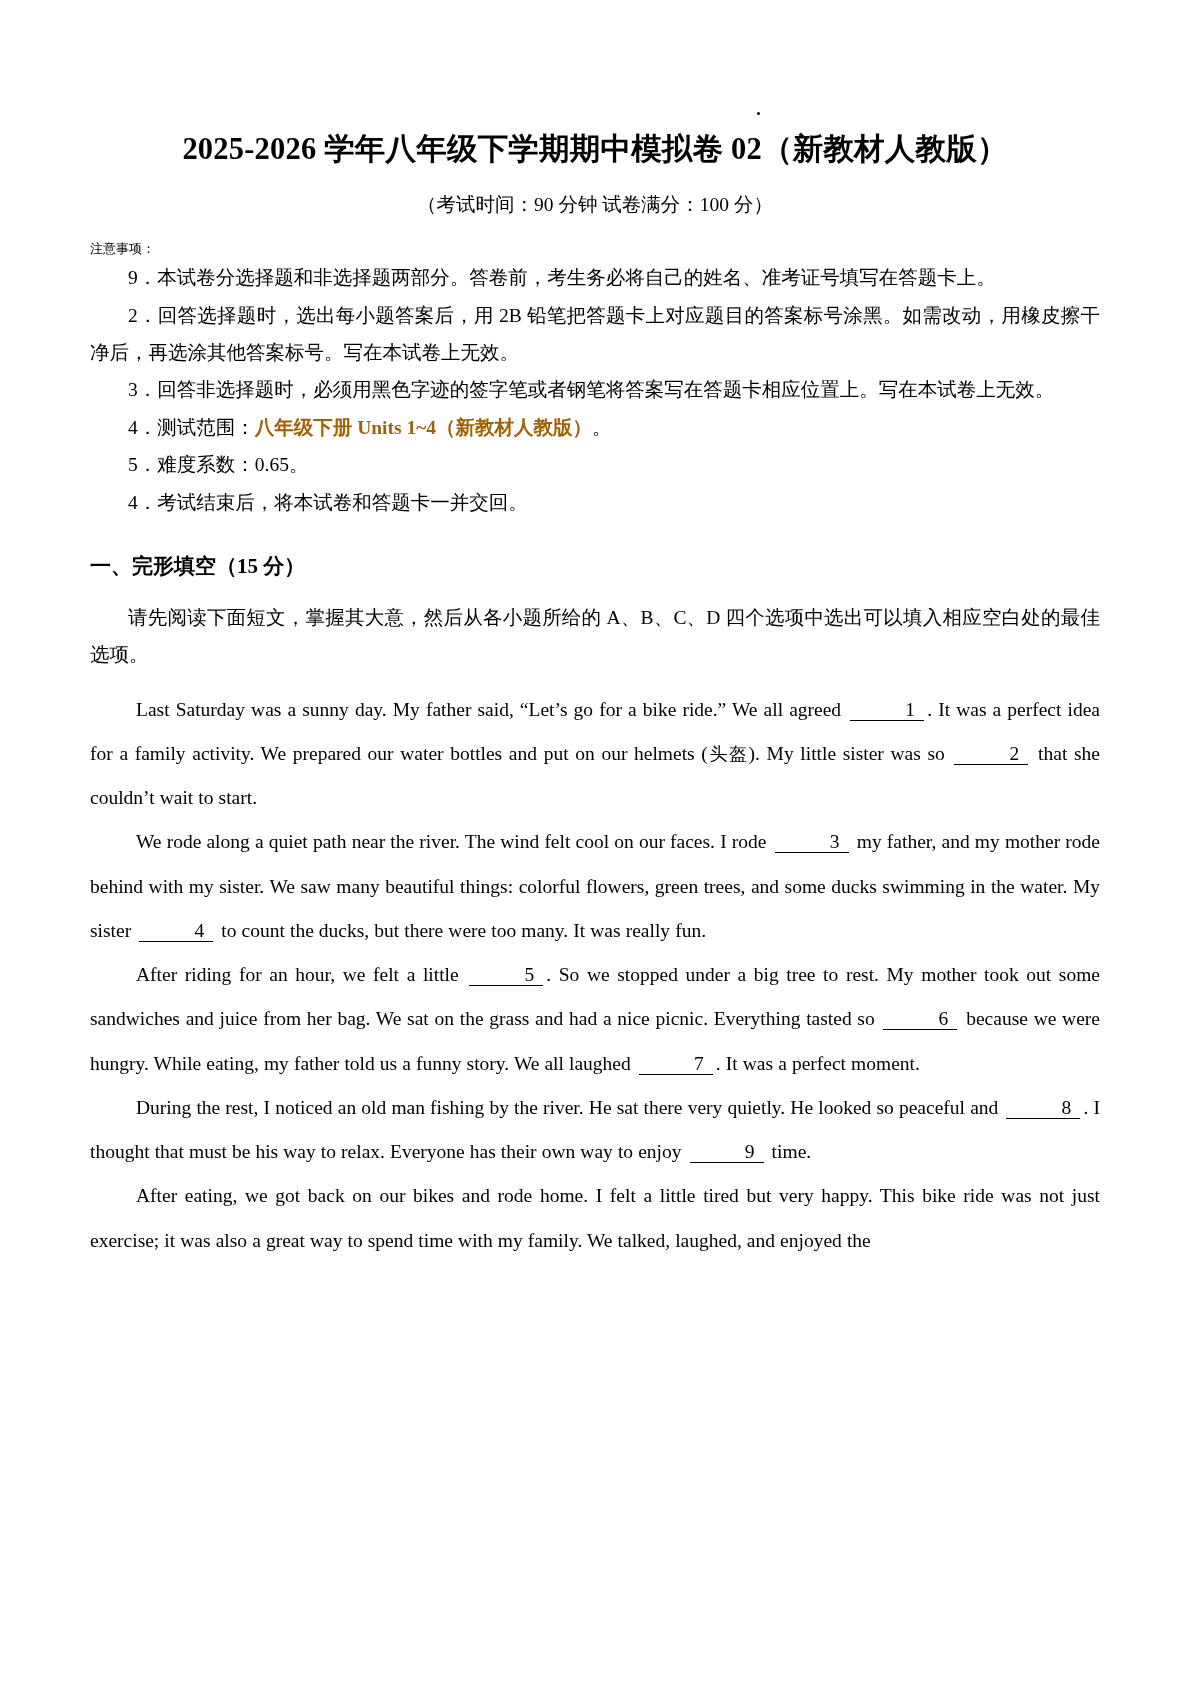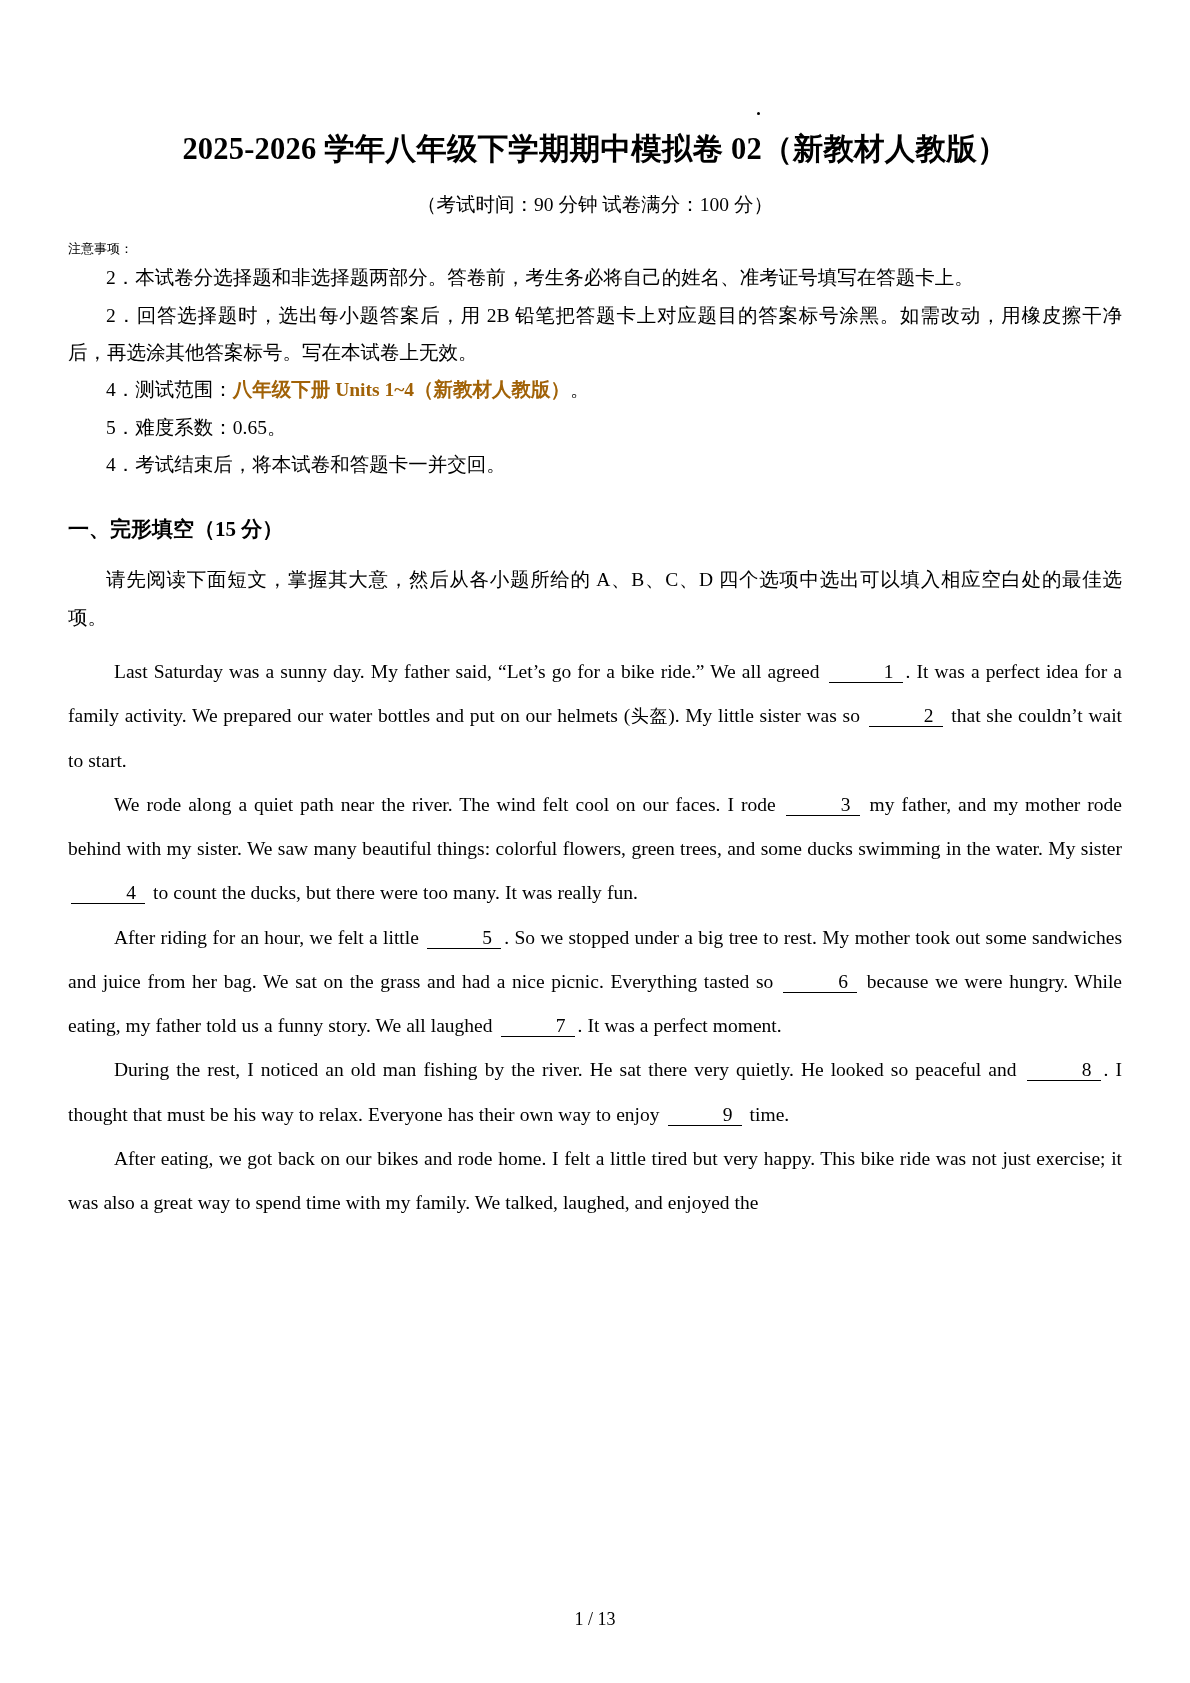--- a/index.html
+++ b/index.html
@@ -13,21 +13,21 @@
     font-family: "Liberation Serif", "DejaVu Serif", serif;
     color: #000000;
     position: relative;
     overflow: hidden;
   }
   .page {
     position: relative;
     width: 1190px;
     height: 1683px;
     box-sizing: border-box;
-    padding: 0 68px;
+    padding: 0 90px;
   }
 
   
   .dot-mark {
     position: absolute;
     top: 112px;
     left: 757px;
     width: 3px;
     height: 3px;
     background: #000;
@@ -136,32 +136,32 @@
 
 <div class="page">
 
   <div class="dot-mark"></div>
 
   <h1 class="doc-title">2025-2026 学年八年级下学期期中模拟卷 02（新教材人教版）</h1>
   <p class="exam-meta">（考试时间：90 分钟    试卷满分：100 分）</p>
 
   <div class="notice">
     <p class="notice-head">注意事项：</p>
-    <p class="notice-item">2．本试卷分选择题和非选择题两部分。答卷前，考生务必将自己的姓名、准考证号填写在答题卡上。</p>
+    <p class="notice-item">9．本试卷分选择题和非选择题两部分。答卷前，考生务必将自己的姓名、准考证号填写在答题卡上。</p>
     <p class="notice-item">2．回答选择题时，选出每小题答案后，用 2B 铅笔把答题卡上对应题目的答案标号涂黑。如需改动，用橡皮擦干净后，再选涂其他答案标号。写在本试卷上无效。</p>
+    <p class="notice-item">3．回答非选择题时，必须用黑色字迹的签字笔或者钢笔将答案写在答题卡相应位置上。写在本试卷上无效。</p>
     <p class="notice-item"><span>4．测试范围：</span><span class="red">八年级下册 Units 1~4（新教材人教版）</span><span>。</span></p>
     <p class="notice-item">5．难度系数：0.65。</p>
     <p class="notice-item">4．考试结束后，将本试卷和答题卡一并交回。</p>
   </div>
 
   <h3 class="section-title">一、完形填空（15 分）</h3>
   <p class="section-intro">请先阅读下面短文，掌握其大意，然后从各小题所给的 A、B、C、D 四个选项中选出可以填入相应空白处的最佳选项。</p>
 
   <div class="passage" id="passage-root">
       <p class="para"><span>Last Saturday was a sunny day. My father said, “Let’s go for a bike ride.” We all agreed </span><span class="blank">1</span><span>. It was a perfect idea for a family activity. We prepared our water bottles and put on our helmets (</span><span class="cn">头盔</span><span>). My little sister was so </span><span class="blank">2</span><span> that she couldn’t wait to start.</span></p>
       <p class="para"><span>We rode along a quiet path near the river. The wind felt cool on our faces. I rode </span><span class="blank">3</span><span> my father, and my mother rode behind with my sister. We saw many beautiful things: colorful flowers, green trees, and some ducks swimming in the water. My sister </span><span class="blank">4</span><span> to count the ducks, but there were too many. It was really fun.</span></p>
       <p class="para"><span>After riding for an hour, we felt a little </span><span class="blank">5</span><span>. So we stopped under a big tree to rest. My mother took out some sandwiches and juice from her bag. We sat on the grass and had a nice picnic. Everything tasted so </span><span class="blank">6</span><span> because we were hungry. While eating, my father told us a funny story. We all laughed </span><span class="blank">7</span><span>. It was a perfect moment.</span></p>
       <p class="para"><span>During the rest, I noticed an old man fishing by the river. He sat there very quietly. He looked so peaceful and </span><span class="blank">8</span><span>. I thought that must be his way to relax. Everyone has their own way to enjoy </span><span class="blank">9</span><span> time.</span></p>
       <p class="para"><span>After eating, we got back on our bikes and rode home. I felt a little tired but very happy. This bike ride was not just exercise; it was also a great way to spend time with my family. We talked, laughed, and enjoyed the</span></p>
     </div>
 
-  <div class="footer">1 / 13</div>
 </div>
 
 </body></html>

